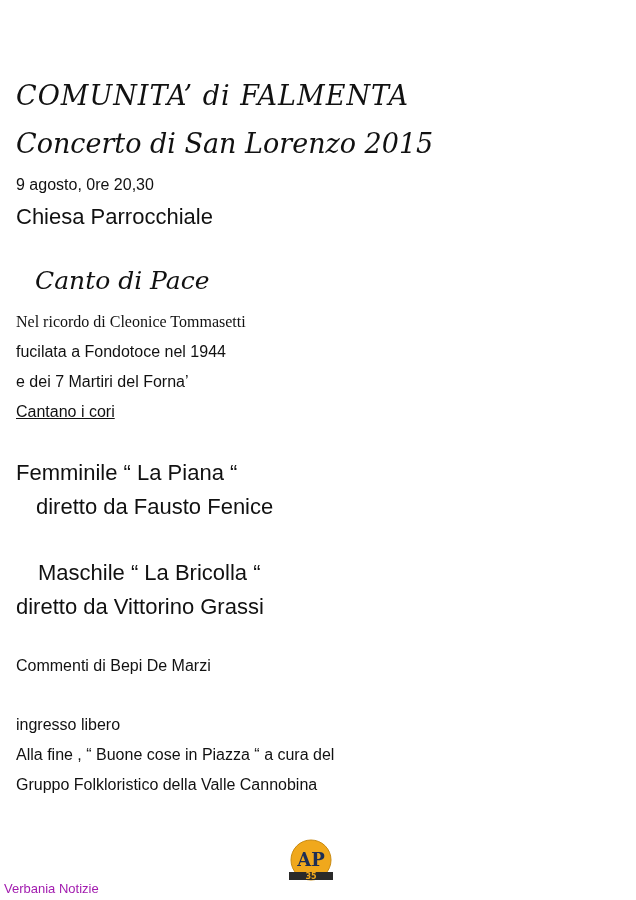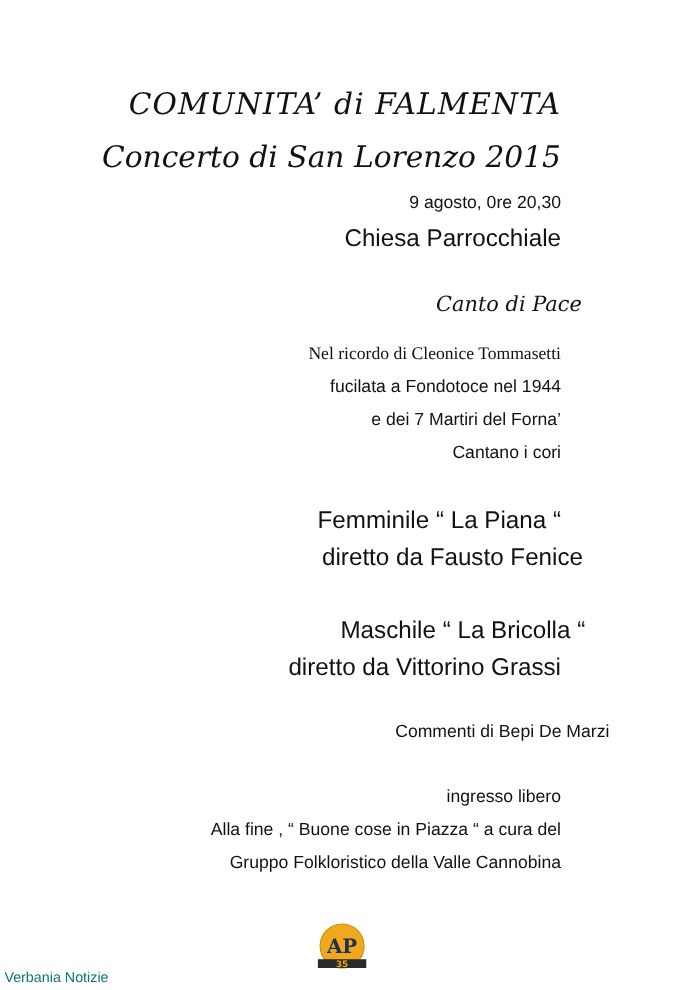--- a/index.html
+++ b/index.html
@@ -1,50 +1,50 @@
 <!DOCTYPE html>
 <html><head>
 <meta charset="utf-8">
 <style>
   html, body { margin:0; padding:0; }
   body { width:636px; height:900px; background:#fff; position:relative; overflow:hidden; color:#111; }
-  .line { position:absolute; left:0; width:510px; text-align:right; white-space:nowrap; }
+  .line { position:absolute; left:16px; width:510px; text-align:left; white-space:nowrap; }
   .script { font-family: "DejaVu Serif", serif; font-style: italic; }
   .sans { font-family: "Liberation Sans", sans-serif; }
   .t1 { top:80px; font-size:27px; letter-spacing:1px; }
   .t2 { top:128px; font-size:27px; }
   .s { font-size:16px; }
   .m { font-size:22px; }
-  .t3 { top:266px; font-size:19px;padding-left:19px; }
-  .footer { position:absolute; left:4px; top:881px; font-family:"Liberation Sans", sans-serif; font-size:13px; color:#0f766e; }
+  .t3 { top:266px; font-size:25px;padding-left:19px; }
+  .footer { position:absolute; left:4px; top:881px; font-family:"Liberation Sans", sans-serif; font-size:13px; color:#a21caf; }
   .logo { position:absolute; left:285px; top:838px; width:52px; height:48px; }
 </style>
 </head>
 <body>
 
 <div>
   <div class="line script t1">COMUNITA’ di  FALMENTA</div>
   <div class="line script t2">Concerto di San Lorenzo 2015</div>
   <div class="line sans s" style="top:176px;">9 agosto, 0re 20,30</div>
   <div class="line sans m" style="top:204px;">Chiesa Parrocchiale</div>
 
   <div class="line script t3">Canto di Pace</div>
 
   <div class="line sans s" style="top:313px;font-family:Liberation Serif, serif;">Nel ricordo di Cleonice Tommasetti</div>
   <div class="line sans s" style="top:343px;">fucilata a Fondotoce nel 1944</div>
   <div class="line sans s" style="top:373px;">e dei 7 Martiri del Forna’</div>
-  <div class="line sans s" style="top:403px;">Cantano i cori</div>
+  <div class="line sans s" style="top:403px;text-decoration:underline;">Cantano i cori</div>
 
   <div class="line sans m" style="top:460px;">Femminile “ La Piana “</div>
   <div class="line sans m" style="top:494px;padding-left:20px;">diretto da Fausto Fenice</div>
 
   <div class="line sans m" style="top:560px;margin-left:22px;">Maschile “ La Bricolla “</div>
   <div class="line sans m" style="top:594px;">diretto da Vittorino Grassi</div>
 
-  <div class="line sans s" style="top:657px;margin-left:44px;">Commenti di Bepi De Marzi</div>
+  <div class="line sans s" style="top:657px;">Commenti di Bepi De Marzi</div>
 
   <div class="line sans s" style="top:716px;">ingresso libero</div>
   <div class="line sans s" style="top:746px;">Alla fine ,  “ Buone cose in Piazza  “ a  cura del</div>
   <div class="line sans s" style="top:776px;">Gruppo Folkloristico della Valle Cannobina</div>
 
   <svg class="logo" viewBox="0 0 52 48">
     <circle cx="26" cy="22" r="20" fill="#f0a81c" stroke="#c98a10" stroke-width="1"></circle>
     <text x="26" y="28" text-anchor="middle" font-family="DejaVu Serif, serif" font-size="18" font-weight="bold" fill="#1e2e55">AP</text>
     <rect x="4" y="34" width="44" height="8" fill="#2a2a2a"></rect>
     <text x="26" y="41" text-anchor="middle" font-family="DejaVu Sans, sans-serif" font-size="8" font-weight="bold" fill="#f0a81c">35</text>

